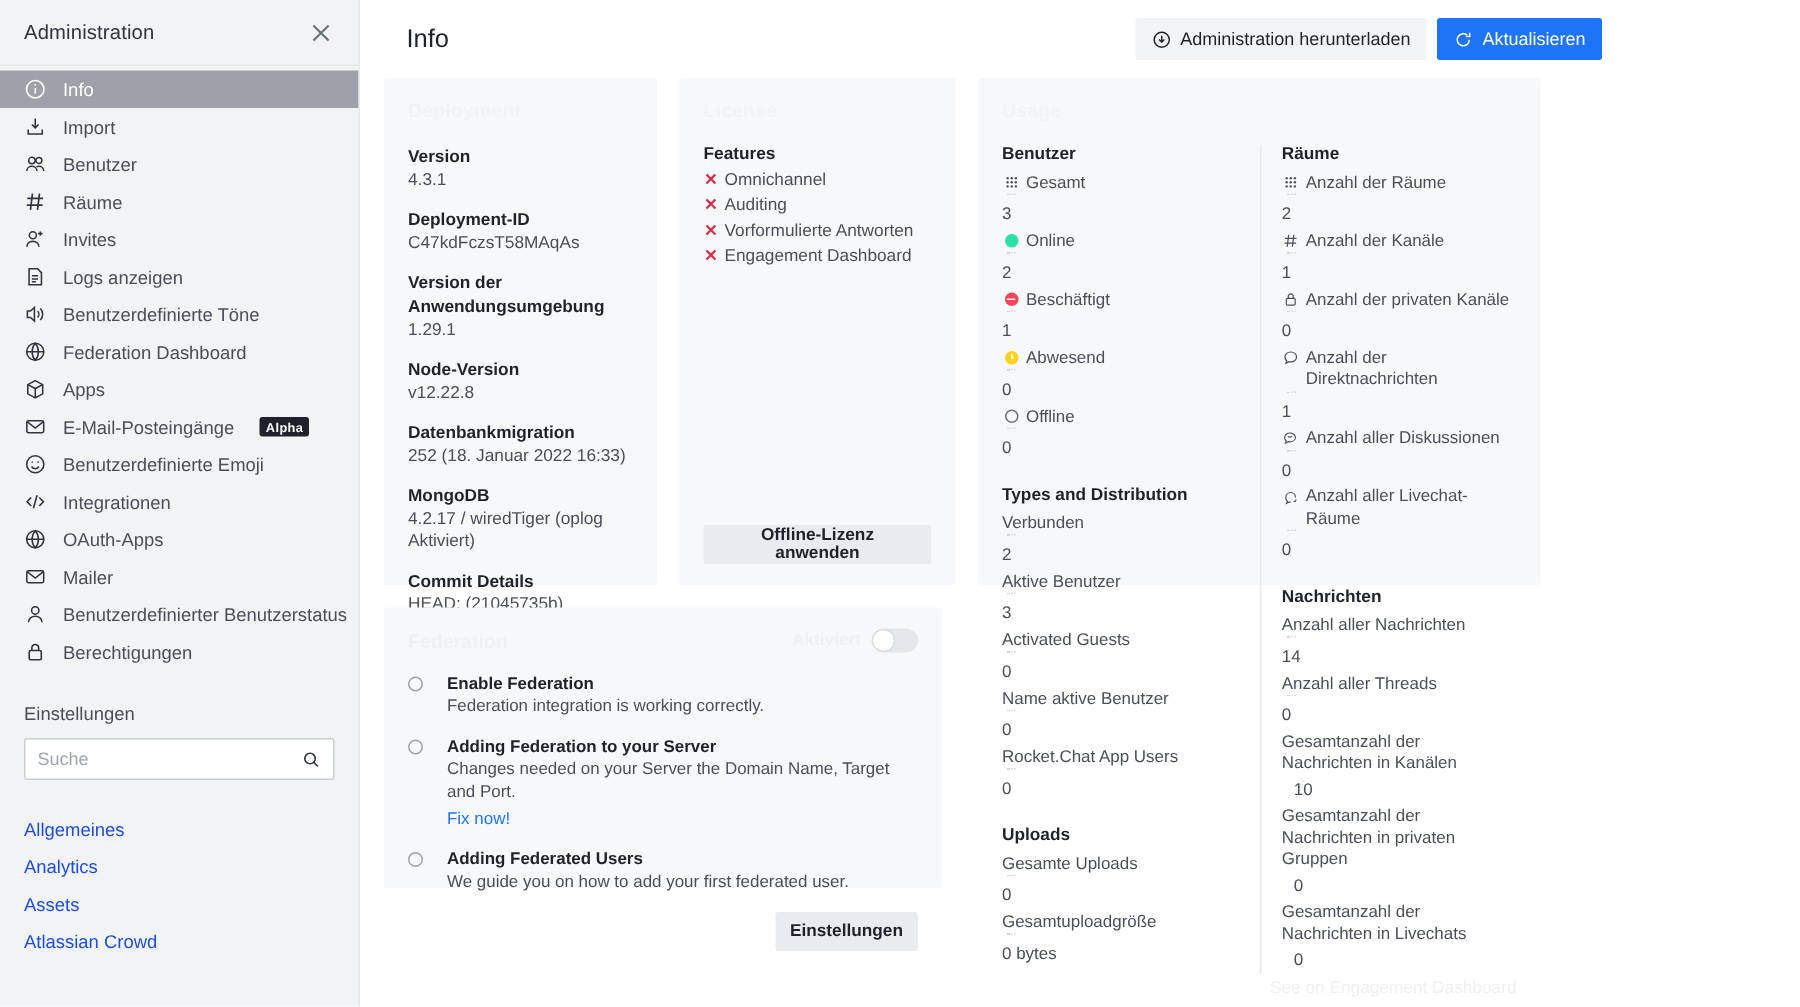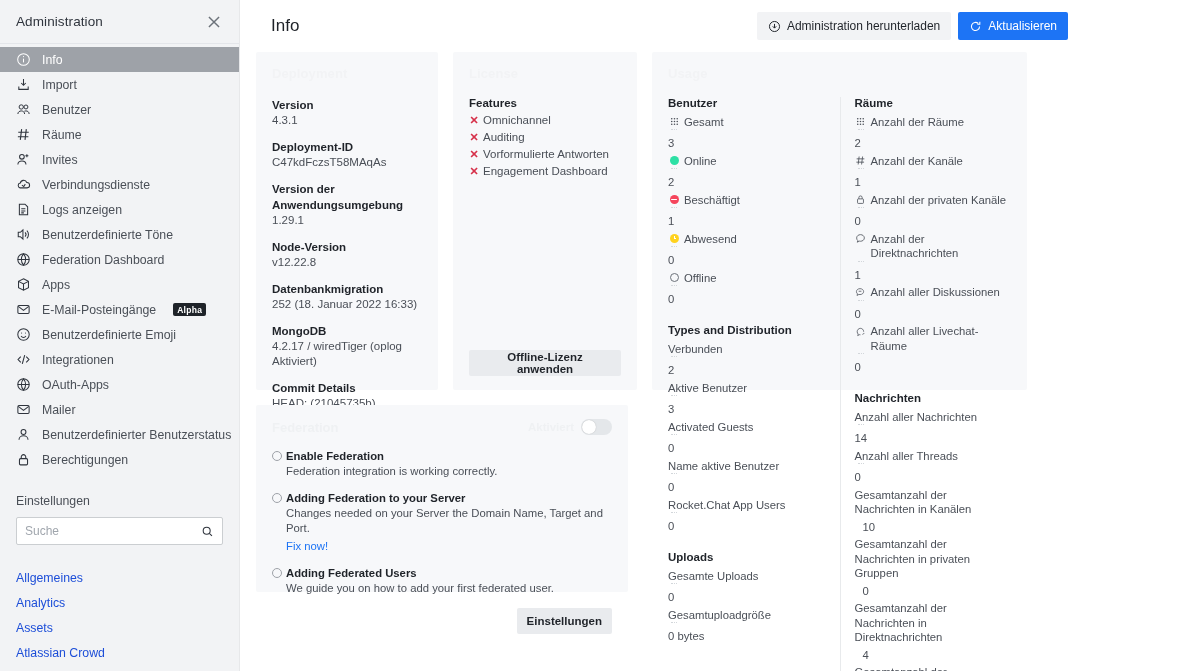--- a/index.html
+++ b/index.html
@@ -149,21 +149,21 @@
   .fed-toggle-wrap { display: flex; align-items: center; gap: 7px; }
   .fed-toggle-label { font-size: 11.5px; color: #eff1f3; font-weight: 700;}
   .toggle {
     width: 31px; height: 16px; border-radius: 8px; background: #e4e7ea;
     position: relative; cursor: pointer; flex: 0 0 31px;
   }
   .toggle .knob {
     width: 14px; height: 14px; border-radius: 50%; background: #fff;
     position: absolute; top: 1px; left: 1px; box-shadow: 0 0 1px rgba(0,0,0,.28);
   }
-  .fed-item { display: flex; gap: 4px; margin-bottom: 12px; }
+  .fed-item { display: flex; gap: 16px; margin-bottom: 12px; }
   .radio {
     width: 10px; height: 10px; border-radius: 50%; border: 1.2px solid #9ea2a8;
     flex: 0 0 10px; margin-top: 2px; cursor: pointer;
   }
   .fed-item-title { font-size: 11.3px; font-weight: 700; color: #1f2329; line-height: 15px; }
   .fed-item-desc { font-size: 11.3px; color: #4a4f57; line-height: 15px; }
   .fed-link { font-size: 11.3px; color: #1d74f5; cursor: pointer; line-height: 15px; display:inline-block;}
   .fed-foot { margin-top: auto; display: flex; justify-content: flex-end; }
 </style>
 </head>
@@ -222,29 +222,20 @@
         </div>
         <div class="sb-item">
           <span class="sb-ico">
             <svg viewBox="0 0 16 16" fill="none" stroke="currentColor" stroke-width="1.1">
               <circle cx="6.3" cy="5.1" r="2.5"></circle>
               <path d="M2 13.4c0-2.3 1.9-3.9 4.3-3.9s4.3 1.6 4.3 3.9"></path>
               <path d="M11.6 2.4v3.1M10 4h3.2"></path>
             </svg>
           </span>
           <span>Invites</span>
-        </div>
-        <div class="sb-item">
-          <span class="sb-ico">
-            <svg viewBox="0 0 16 16" fill="none" stroke="currentColor" stroke-width="1.1">
-              <path d="M4.3 11.6A2.6 2.6 0 0 1 4.6 6.5a3.6 3.6 0 0 1 6.9-.6 2.8 2.8 0 0 1 .3 5.7z"></path>
-              <path d="M6.3 8.6l2 1.6 1.6-2.6"></path>
-            </svg>
-          </span>
-          <span>Verbindungsdienste</span>
         </div>
         <div class="sb-item">
           <span class="sb-ico">
             <svg viewBox="0 0 16 16" fill="none" stroke="currentColor" stroke-width="1.1">
               <path d="M3.6 2.3h6l2.8 2.8v8.6H3.6z"></path>
               <path d="M5.6 7.3h4.4M5.6 9.6h4.4M5.6 11.6h2.8"></path>
             </svg>
           </span>
           <span>Logs anzeigen</span>
         </div>
@@ -683,26 +674,20 @@
                   <span class="u-val">10</span>
                 </div>
                 <div class="u-row multi">
                   <span class="u-label">
                     <span>Gesamtanzahl der Nachrichten in privaten Gruppen</span>
                   </span>
                   <span class="u-val">0</span>
                 </div>
                 <div class="u-row multi">
                   <span class="u-label">
-                    <span>Gesamtanzahl der Nachrichten in Direktnachrichten</span>
-                  </span>
-                  <span class="u-val">4</span>
-                </div>
-                <div class="u-row multi">
-                  <span class="u-label">
                     <span>Gesamtanzahl der Nachrichten in Livechats</span>
                   </span>
                   <span class="u-val">0</span>
                 </div>
               </div>
           </div>
           <div class="usage-foot">
             <span class="ghost-link">See on Engagement Dashboard</span>
           </div>
         </div>

